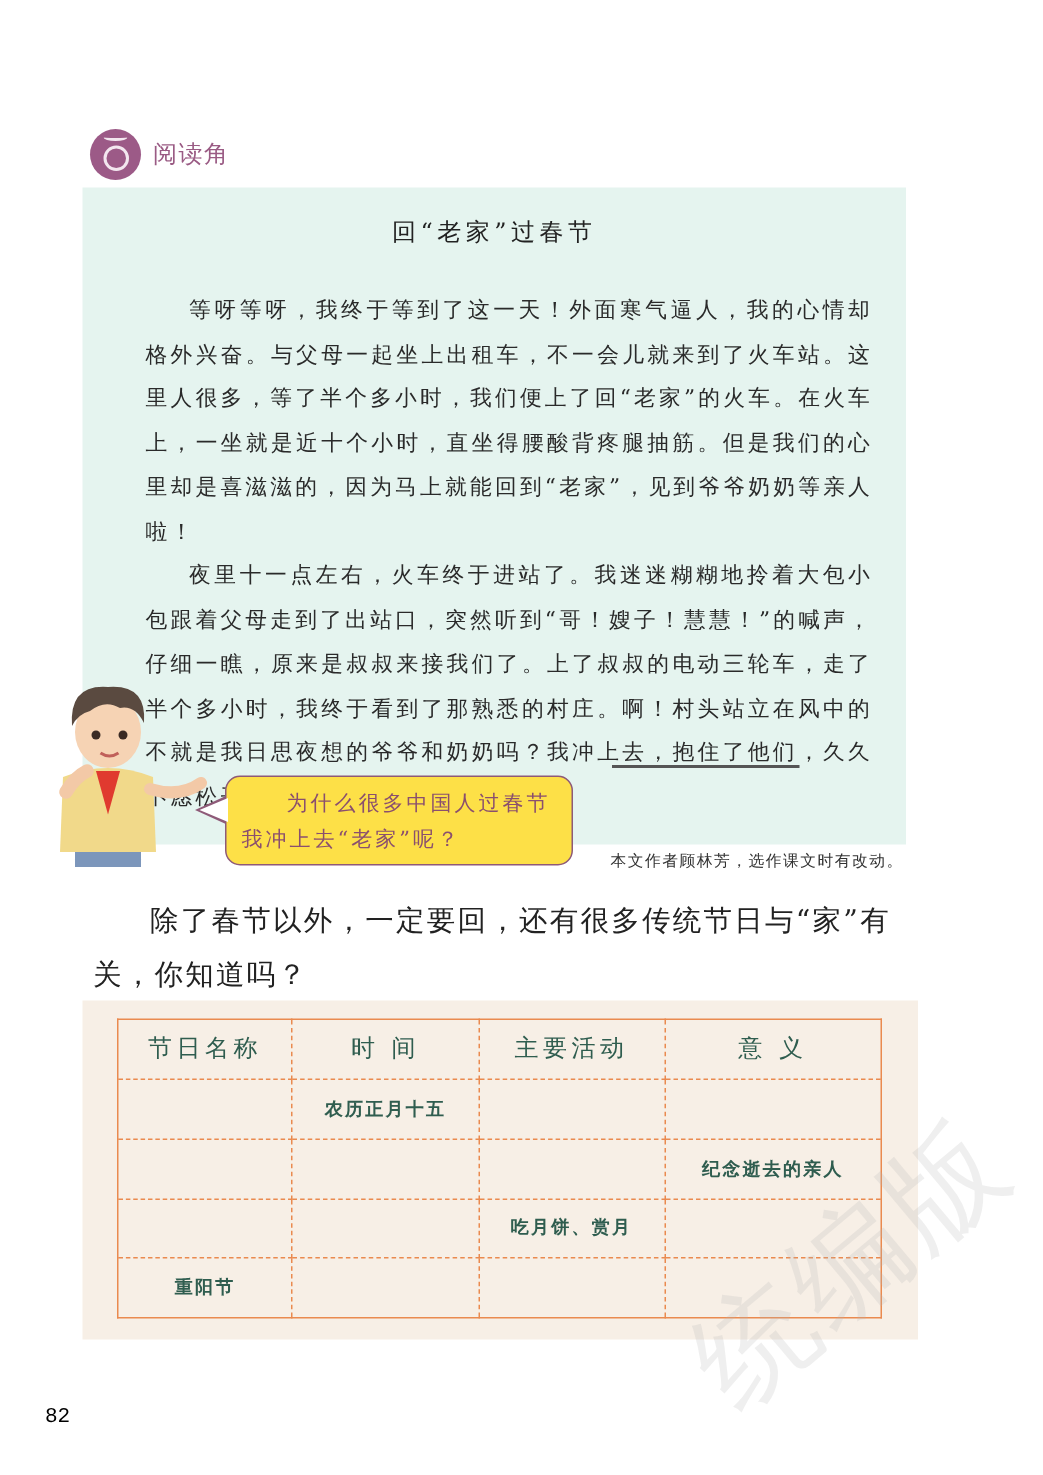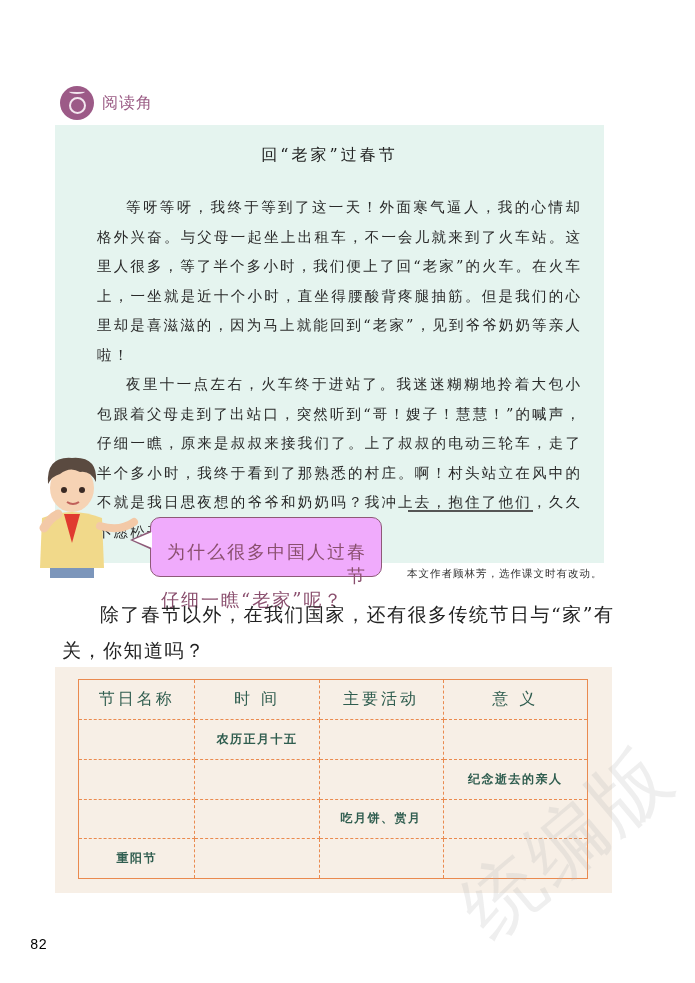--- a/index.html
+++ b/index.html
@@ -40,21 +40,21 @@
     position: absolute; left: 353px; top: 385px; width: 125px; height: 2px; background: #555;
   }
   .source-note {
     position: absolute; left: 352px; top: 394px; font-size: 10.5px; color: #333; letter-spacing: 1px; margin-top: 48px;
   }
   .kid {
     position: absolute; left: 30px; top: 448px; width: 110px; height: 130px;
   }
   .bubble {
     position: absolute; left: 150px; top: 517px; width: 232px; height: 60px; border: 1.5px solid #8e5a78;
-    border-radius: 10px; background: #f0abfc; padding: 22px 10px; font-size: 18px; line-height: 24px;
+    border-radius: 10px; background: #fde047; padding: 6px 10px; font-size: 14px; line-height: 24px;
     letter-spacing: 2px; color: #8a4f6e;
   }
   .bubble .l1 { display: block; text-align: right; padding-right: 4px; }
   .bubble-tail {
     position: absolute; left: 130px; top: 530px; width: 0; height: 0;
     border-top: 10px solid transparent; border-bottom: 10px solid transparent; border-right: 22px solid #8e5a78;
   }
   .bubble-tail-in {
     position: absolute; left: 133px; top: 532px; width: 0; height: 0;
     border-top: 8px solid transparent; border-bottom: 8px solid transparent; border-right: 19px solid #fff;
@@ -116,25 +116,25 @@
   <ellipse cx="42" cy="40" rx="22" ry="24" fill="#f6d3b4"></ellipse>
   <path d="M18 36 Q16 8 42 10 Q68 8 66 34 Q60 22 50 24 Q40 18 30 26 Q22 28 18 36 Z" fill="#5a4a40"></path>
   <circle cx="34" cy="42" r="3" fill="#3a2a24"></circle>
   <circle cx="52" cy="42" r="3" fill="#3a2a24"></circle>
   <path d="M37 54 Q43 58 49 54" stroke="#c0605a" stroke-width="2" fill="none"></path>
 </svg>
 
 <div class="bubble-tail"></div>
 <div class="bubble">
   <span class="l1">为什么很多中国人过春节</span>
-  <span>仔细一瞧“老家”呢？</span>
+  <span>我冲上去“老家”呢？</span>
 </div>
 <div class="bubble-tail-in"></div>
 
-<div class="question">除了春节以外，在我们国家，还有很多传统节日与“家”有关，你知道吗？</div>
+<div class="question">除了春节以外，一定要回，还有很多传统节日与“家”有关，你知道吗？</div>
 
 <div class="table-box">
   <table class="fest">
     <tbody>
         <tr>
       <th>节日名称</th>
       <th>时 间</th>
       <th>主要活动</th>
       <th>意 义</th>
     </tr>

